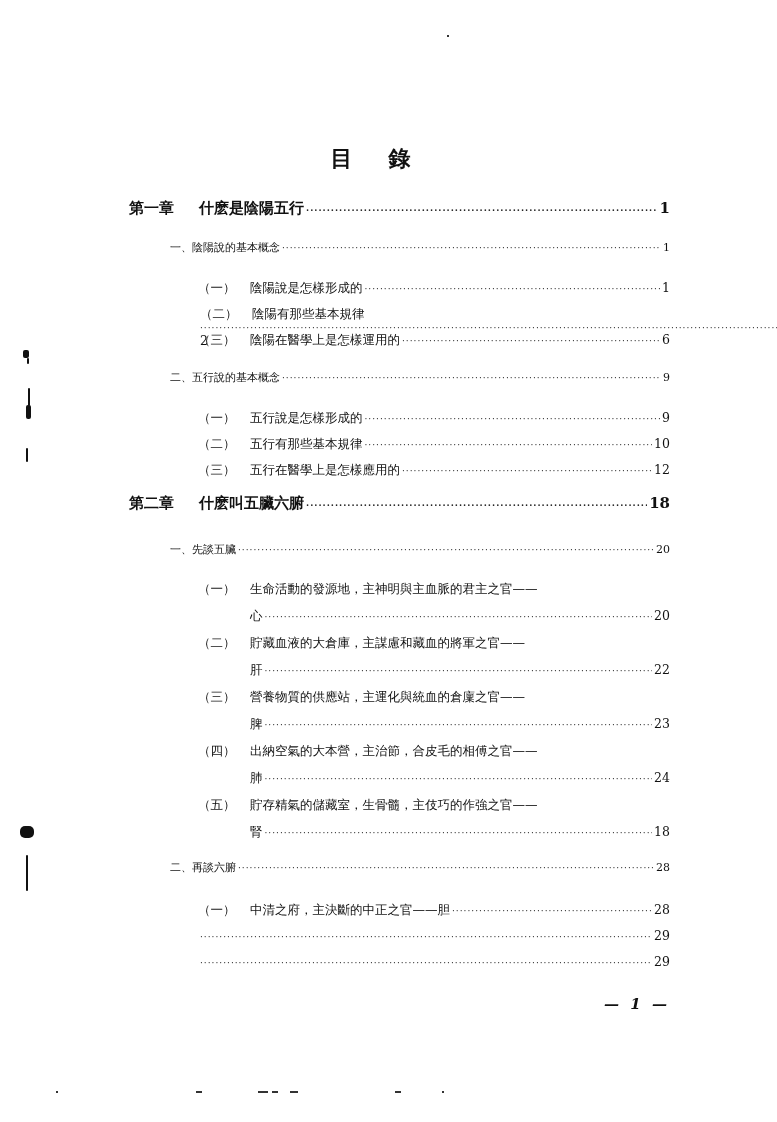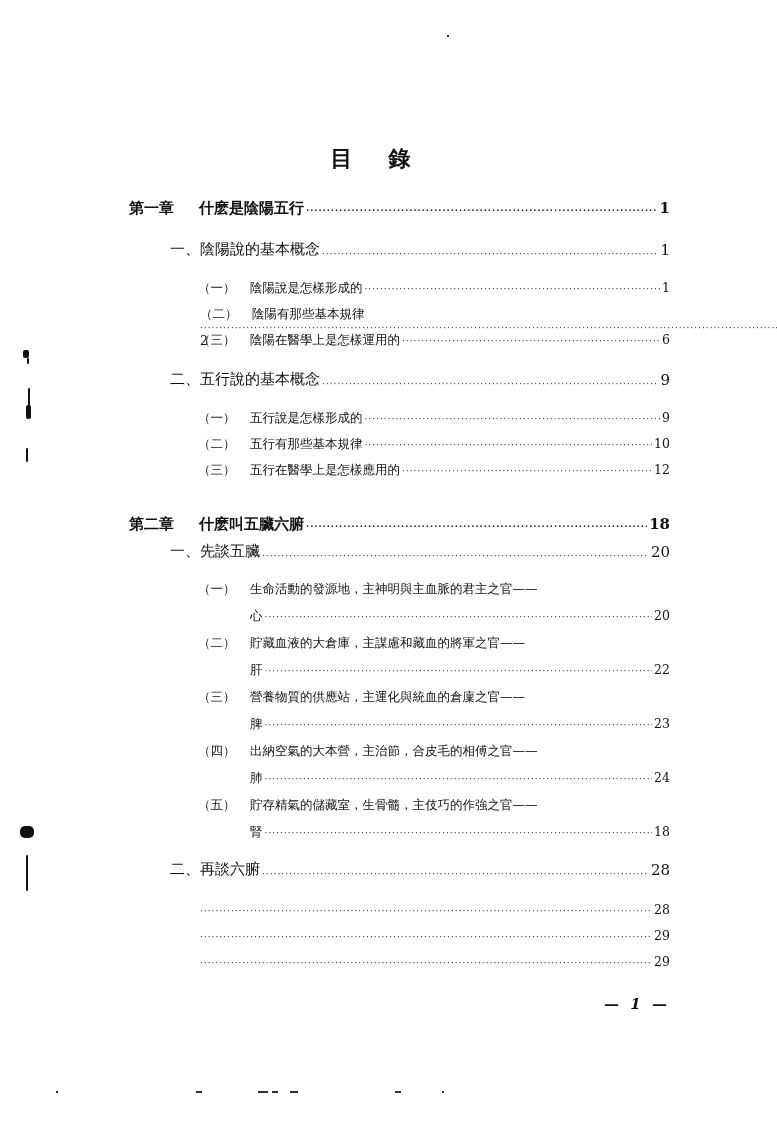--- a/index.html
+++ b/index.html
@@ -37,21 +37,21 @@
       letter-spacing: 1px;
       color: #222;
     }
     .toc-line .leader::before {
       content: "························································································································································";
     }
     .toc-line .page { flex: 0 0 auto; text-align: right; }
 
     .chapter { font-size: 15px; font-weight: bold; }
     .chapter .label { display: inline-block; width: 70px; font-weight: bold; }
-    .section { font-size: 15px; align-items: flex-end; }
+    .section { font-size: 11px; }
     .sub { font-size: 12.5px; }
     .sub .num, .subwrap .num { display: inline-block; width: 52px; }
     .subwrap {
       position: absolute;
       font-size: 12.5px;
       white-space: nowrap;
     }
     .page-number {
       position: absolute;
       top: 995px; left: 604px;
@@ -119,21 +119,21 @@
   <span class="text"><span class="num">（二）</span><span>五行有那些基本規律</span></span>
   <span class="leader"></span>
   <span class="page">10</span>
 </div>
 <div class="toc-line sub" style="top:462px; left:198px; width:472px;">
   <span class="text"><span class="num">（三）</span><span>五行在醫學上是怎樣應用的</span></span>
   <span class="leader"></span>
   <span class="page">12</span>
 </div>
 
-<div class="toc-line chapter" style="top:515px; left:129px; width:541px;">
+<div class="toc-line chapter" style="top:494px; left:129px; width:541px;">
   <span class="text"><span class="label">第二章</span><span>什麽叫五臟六腑</span></span>
   <span class="leader"></span>
   <span class="page">18</span>
 </div>
 
 <div class="toc-line section" style="top:542px; left:170px; width:500px;">
   <span class="text"><span>一、</span><span>先談五臟</span></span>
   <span class="leader"></span>
   <span class="page">20</span>
 </div>
@@ -183,20 +183,21 @@
   <span class="page">18</span>
 </div>
 
 <div class="toc-line section" style="top:860px; left:170px; width:500px;">
   <span class="text"><span>二、</span><span>再談六腑</span></span>
   <span class="leader"></span>
   <span class="page">28</span>
 </div>
 
 <div class="toc-line sub" style="top:902px; left:198px; width:472px;">
+  <span class="text"><span class="num">（一）</span><span>中清之府，主決斷的中正之官——胆</span></span>
   <span class="leader"></span>
   <span class="page">28</span>
 </div>
 <div class="toc-line sub" style="top:928px; left:198px; width:472px;">
   <span class="leader"></span>
   <span class="page">29</span>
 </div>
 <div class="toc-line sub" style="top:954px; left:198px; width:472px;">
   <span class="leader"></span>
   <span class="page">29</span>

